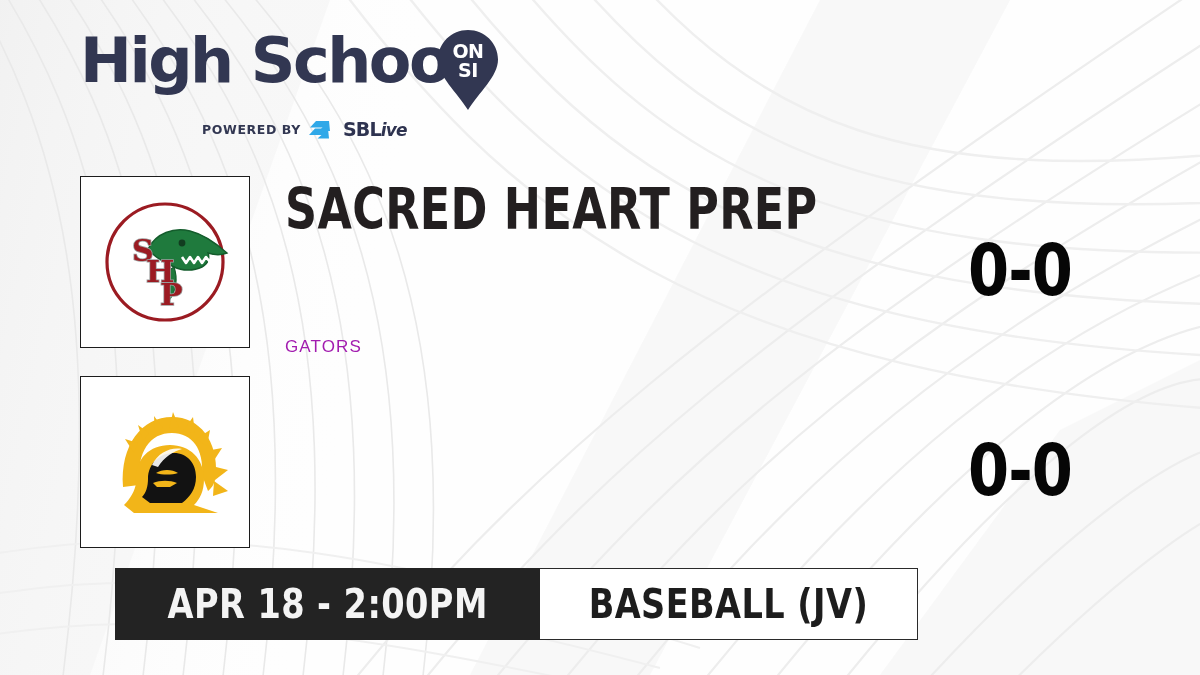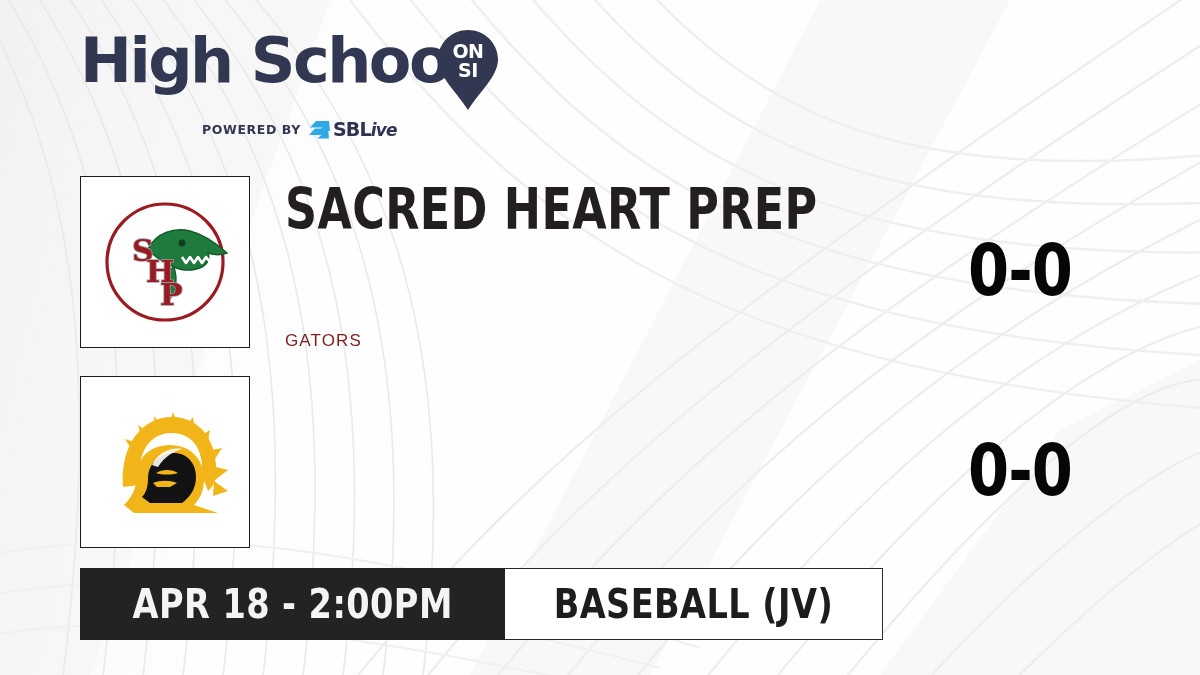--- a/index.html
+++ b/index.html
@@ -56,21 +56,21 @@
     white-space:nowrap;
     margin-top:8px;
   }
   #powered-label {
     font-family:"DejaVu Sans", sans-serif;
     font-weight:bold;
     font-size:12.5px;
     letter-spacing:0.6px;
     color:#323752;
   }
-  #sblive-lockup { display:flex; align-items:center; gap:2px; }
+  #sblive-lockup { display:flex; align-items:center; gap:12px; }
   #sblive-word {
     font-family:"DejaVu Sans", sans-serif;
     font-weight:bold;
     font-size:19px;
     letter-spacing:-0.8px;
     color:#2e3350;
   }
   #sblive-word .ive {
     font-style:italic;
     font-size:17px;
@@ -112,26 +112,26 @@
     font-size:57px;
     line-height:64px;
     color:#231f20;
     white-space:nowrap;
     transform:scaleX(0.78);
     transform-origin:left center;
     letter-spacing:0.5px;
   }
   .team-nickname {
     position:absolute;
-    left:0; top:155px;
+    left:0; top:161px;
     font-family:"Liberation Sans", sans-serif;
     font-weight:400;
     font-size:17px;
     letter-spacing:1.1px;
-    color:#7f1d1d;
+    color:#a21caf;
     white-space:nowrap;
   }
 
   .team-score {
     position:absolute;
     left:840px;
     top:58px;
     width:200px;
     text-align:center;
     font-family:"DejaVu Sans", sans-serif;
@@ -154,20 +154,21 @@
     align-items:stretch;
   }
   #banner-datetime {
     background:#232323;
     color:#f4f4f4;
     min-width:350px;
     display:flex;
     align-items:center;
     justify-content:center;
     padding:1px 22px;
+    margin-left:35px;
   }
   #banner-datetime span {
     font-family:"DejaVu Sans", sans-serif;
     font-weight:bold;
     font-size:40px;
     line-height:40px;
     letter-spacing:0.5px;
     transform:scaleX(0.84);
     transform-origin:center center;
     white-space:nowrap;

